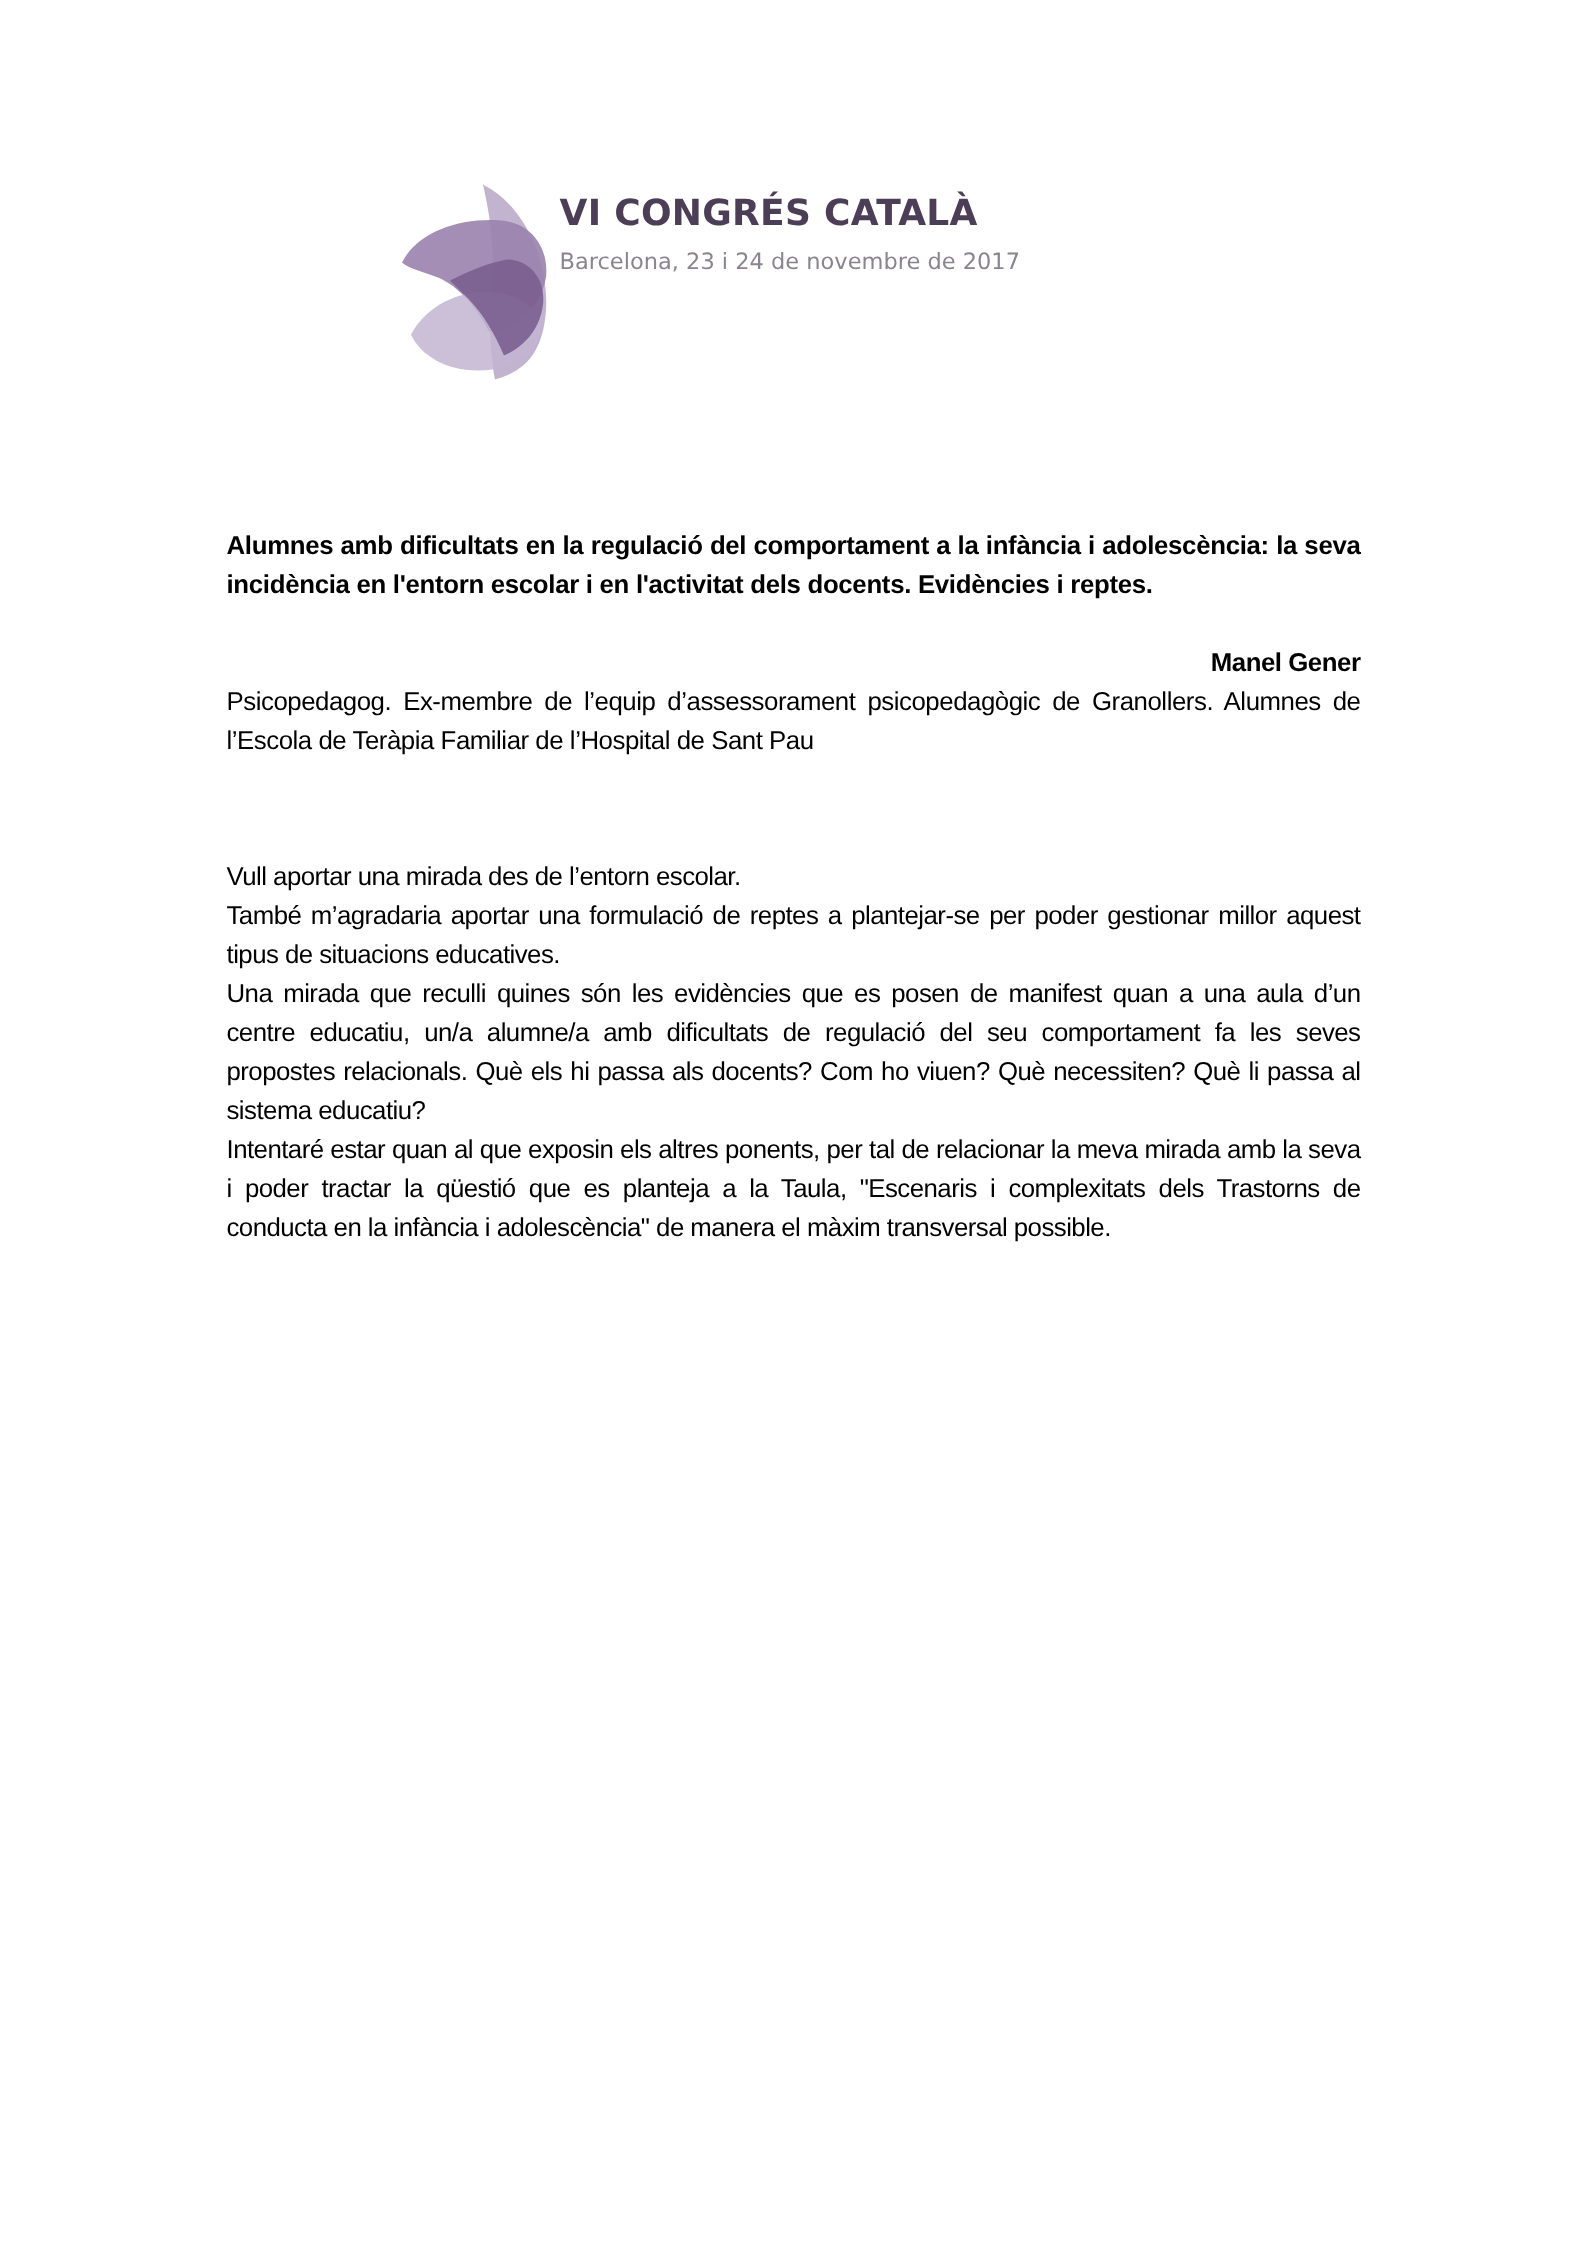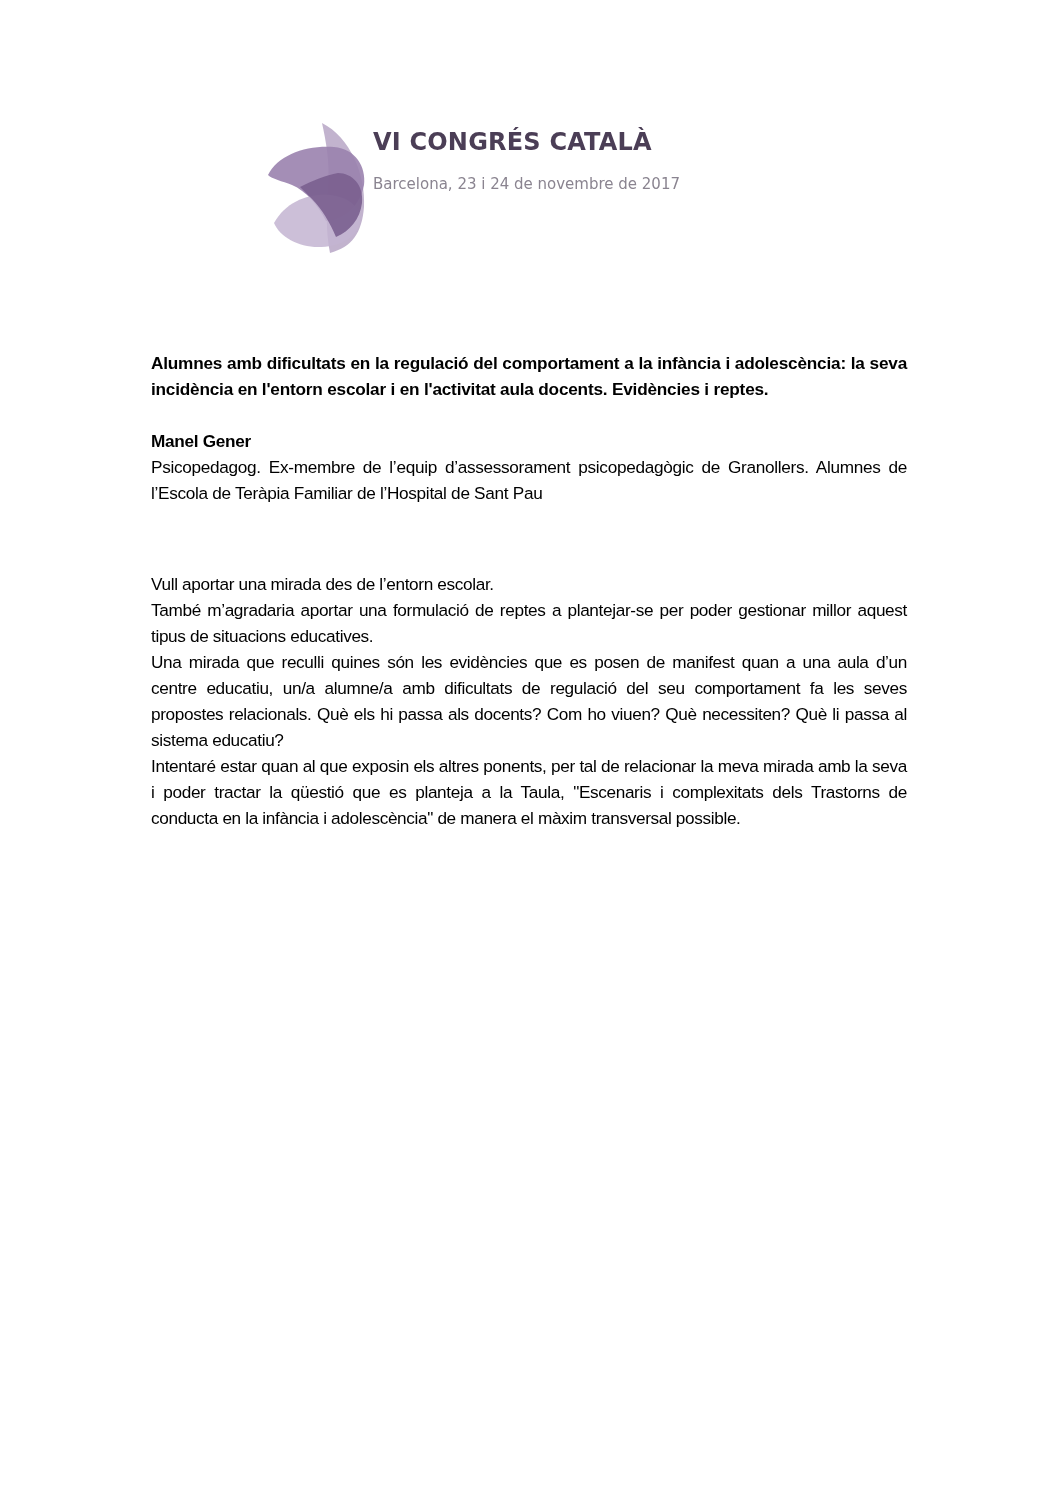--- a/index.html
+++ b/index.html
@@ -50,21 +50,21 @@
       font-size: 21.5px;
       color: #5e5266;
       line-height: 28px;
       white-space: nowrap;
       letter-spacing: -0.2px;
     }
     .logo-date {
       font-family: "DejaVu Sans", sans-serif;
       font-size: 15px;
       color: #8a8490;
-      margin-top: 20px;
+      margin-top: 10px;
       white-space: nowrap;
     }
     .content {
       position: absolute;
       left: 151px;
       top: 350px;
       width: 756px;
       font-family: "Liberation Sans Narrow", "Liberation Sans", sans-serif;
       font-size: 17.2px;
       line-height: 26px;
@@ -72,20 +72,21 @@
     .title {
       font-weight: bold;
       text-align: justify;
       margin: 0;
       letter-spacing: -0.2px;
     }
     .author {
       font-weight: bold;
       margin: 26px 0 0 0;
       letter-spacing: -0.3px;
+      text-align: right;
     }
     .affiliation {
       margin: 0;
       text-align: justify;
       letter-spacing: -0.3px;
     }
     .body-text {
       margin-top: 65px;
     }
     .body-text p {
@@ -108,21 +109,21 @@
 
     <path d="M40 72 C 52 66, 66 60, 78 58 C 92 58, 104 70, 102 88 C 100 104, 90 116, 76 122 C 70 108, 62 94, 52 84 C 48 80, 44 76, 40 72 Z" fill="#7a5f8f" opacity="0.9"></path>
   </svg>
   <div class="logo-text">
     <div class="logo-line1">VI CONGRÉS CATALÀ</div>
     <div class="logo-date">Barcelona, 23 i 24 de novembre de 2017</div>
   </div>
 </div>
 
 <div class="content">
-  <p class="title">Alumnes amb dificultats en la regulació del comportament a la infància i adolescència: la seva incidència en l'entorn escolar i en l'activitat aula docents. Evidències i reptes.</p>
+  <p class="title">Alumnes amb dificultats en la regulació del comportament a la infància i adolescència: la seva incidència en l'entorn escolar i en l'activitat dels docents. Evidències i reptes.</p>
   <p class="author">Manel Gener</p>
   <p class="affiliation">Psicopedagog. Ex-membre de l’equip d’assessorament psicopedagògic de Granollers. Alumnes de l’Escola de Teràpia Familiar de l’Hospital de Sant Pau</p>
   <div class="body-text">
     <p>Vull aportar una mirada des de l’entorn escolar.</p>
     <p>També m’agradaria aportar una formulació de reptes a plantejar-se per poder gestionar millor aquest tipus de situacions educatives.</p>
     <p>Una mirada que reculli quines són les evidències que es posen de manifest quan a una aula d’un centre educatiu, un/a alumne/a amb dificultats de regulació del seu comportament fa les seves propostes relacionals. Què els hi passa als docents? Com ho viuen? Què necessiten? Què li passa al sistema educatiu?</p>
     <p>Intentaré estar quan al que exposin els altres ponents, per tal de relacionar la meva mirada amb la seva i poder tractar la qüestió que es planteja a la Taula, "Escenaris i complexitats dels Trastorns de conducta en la infància i adolescència" de manera el màxim transversal possible.</p>
   </div>
 </div>
 

